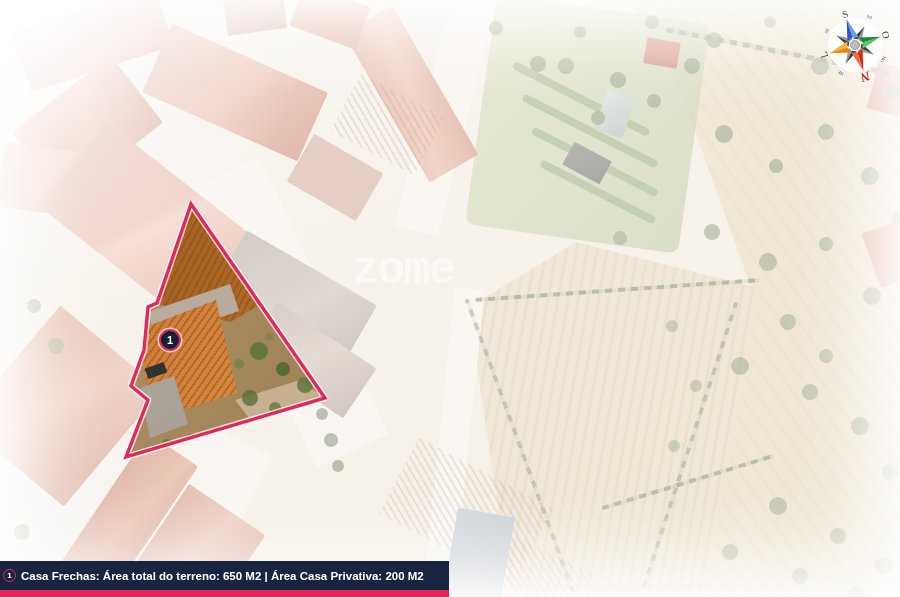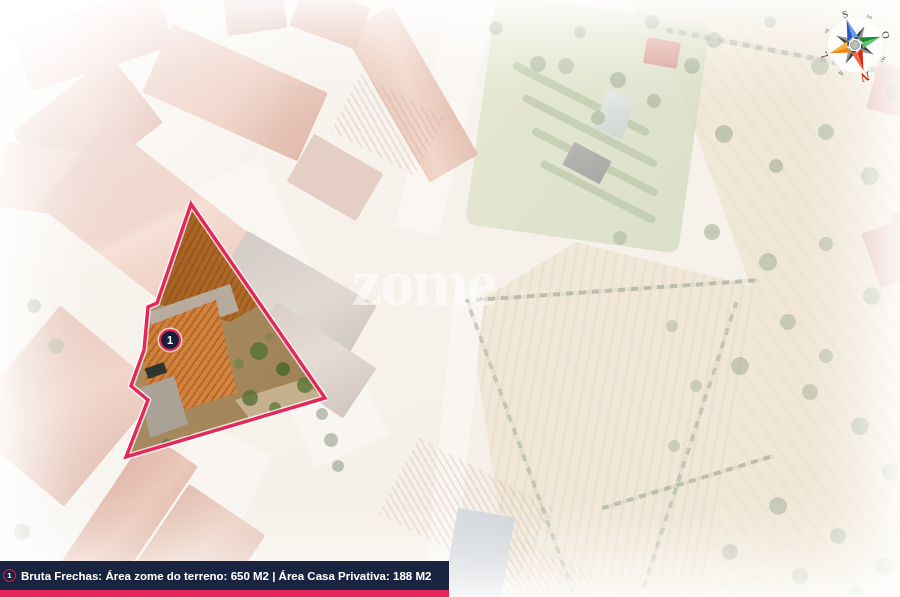--- a/index.html
+++ b/index.html
@@ -113,22 +113,22 @@
     232px 357px 0 -2px rgba(110,132,70,.75), 210px 428px 0 1px rgba(90,115,55,.9), 184px 434px 0 0 rgba(80,104,48,.9),
     160px 438px 0 -1px rgba(95,120,60,.85), 236px 420px 0 -1px rgba(85,110,50,.85), 258px 412px 0 -2px rgba(100,124,62,.8),
     172px 452px 0 0 rgba(76,100,46,.85), 200px 447px 0 -2px rgba(88,112,54,.8), 262px 330px 0 -3px rgba(120,130,80,.6);}
   
   .outline{position:absolute;left:0;top:0;pointer-events:none;}
   
   .marker{left:159px;top:329px;width:22px;height:22px;border-radius:50%;background:#152039;
     border:2px solid #e4275a;box-sizing:border-box;box-shadow:0 0 0 1.5px rgba(255,255,255,.7);
     color:#fff;font-size:11px;font-weight:bold;display:flex;align-items:center;justify-content:center;}
   
-  .watermark{left:352px;top:248px;font-family:Liberation Serif, serif;font-weight:bold;
-    font-size:68px;letter-spacing:-2px;color:rgba(255,255,255,.55);line-height:1;}
+  .watermark{left:352px;top:248px;font-family:Liberation Mono, monospace;font-weight:bold;
+    font-size:46px;letter-spacing:-2px;color:rgba(255,255,255,.55);line-height:1;}
   
   .compass{left:818px;top:8px;}
   .compass text{font-family:"Liberation Serif",serif;}
   
   .info-bar{left:0;top:561px;width:449px;height:29px;background:#192540;display:flex;align-items:center;}
   .badge{width:13px;height:13px;margin-left:3px;border-radius:50%;border:1.5px solid #e4275a;box-sizing:border-box;
     color:#fff;font-size:8px;font-weight:bold;display:flex;align-items:center;justify-content:center;flex:0 0 auto;}
   .bar-text{margin-left:5px;color:#fff;font-size:11.5px;font-weight:bold;white-space:pre;}
   .stripe{left:0;top:590px;width:449px;height:7px;background:#e4275a;}
 </style>
@@ -269,17 +269,17 @@
       <g transform="rotate(315)">
           <text x="0" y="-30" text-anchor="middle" font-size="4.5" fill="#555">NO</text>
         </g>
     </g>
   </svg>
 
   <div class="info-bar abs">
     <div class="badge">
       <span>1</span>
     </div>
-    <div class="bar-text"><span>Bruta Frechas</span><span>: </span><span>Área zome do terreno: </span><span>650 M2</span><span> | </span><span>Área Casa Privativa: </span><span>188 M2</span></div>
+    <div class="bar-text"><span>Casa Frechas</span><span>: </span><span>Área total do terreno: </span><span>650 M2</span><span> | </span><span>Área Casa Privativa: </span><span>200 M2</span></div>
   </div>
   <div class="stripe abs"></div>
 
 </div>
 
 </body></html>

